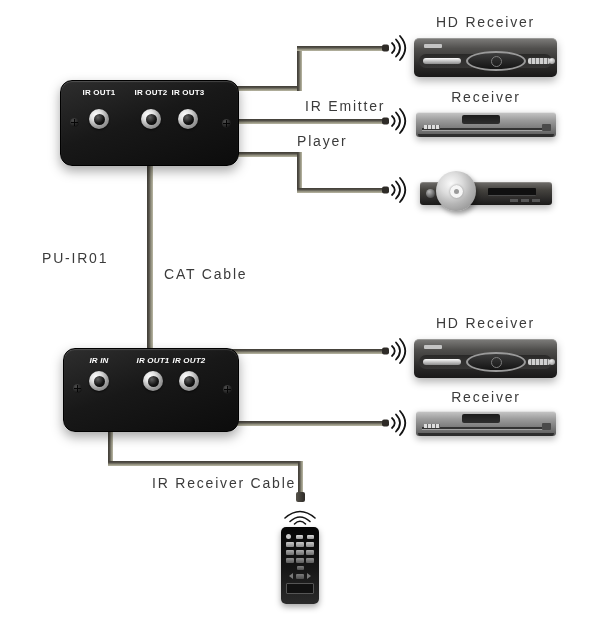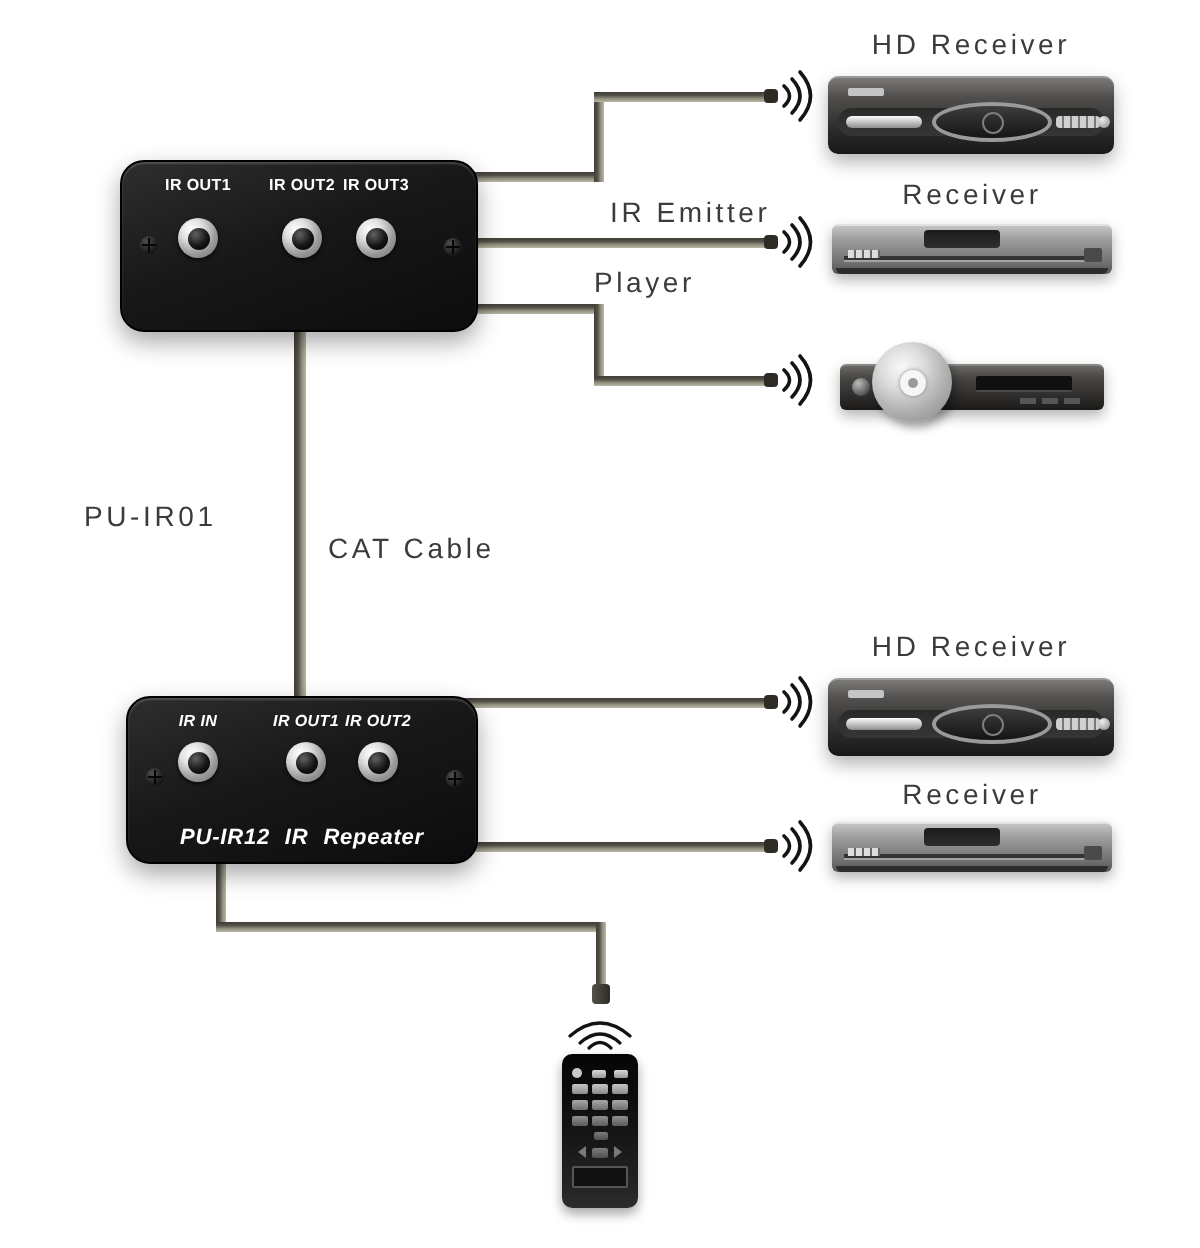--- a/index.html
+++ b/index.html
@@ -212,21 +212,20 @@
 
   <div class="blackbox" style="left:63px;top:348px;width:174px;height:82px;font-style:italic;">
     <span class="port" style="left:9px;">IR IN</span>
     <span class="port" style="left:63px;">IR OUT1</span>
     <span class="port" style="left:99px;">IR OUT2</span>
     <div class="jack" style="left:25px;top:22px;"></div>
     <div class="jack" style="left:79px;top:22px;"></div>
     <div class="jack" style="left:115px;top:22px;"></div>
     <div class="screw" style="left:9px;top:35px;"></div>
     <div class="screw" style="left:159px;top:36px;"></div>
-    <div class="boxname" style="top:64px;">PU-IR12  IR Repeater</div>
   </div>
 
   <div class="lbl center" style="left:414px;top:14px;width:143px;">HD Receiver</div>
   <div class="hd-box" style="left:414px;top:38px;">
     <div class="hd-chip"></div>
     <div class="hd-band"></div>
     <div class="hd-slot"></div>
     <div class="hd-oval">
         <div class="hd-oval-ring"></div>
       </div>
@@ -307,14 +306,15 @@
       <div class="rbtn c5"></div>
       <div class="tri right"></div>
     </div>
     <div class="r-bottom"></div>
   </div>
 
   <div class="lbl" style="left:305px;top:98px;">IR Emitter</div>
   <div class="lbl" style="left:297px;top:133px;">Player</div>
   <div class="lbl" style="left:42px;top:250px;">PU-IR01</div>
   <div class="lbl" style="left:164px;top:266px;">CAT Cable</div>
+  <div class="lbl" style="left:152px;top:475px;">IR Receiver Cable</div>
 
 </div>
 
 </body></html>

